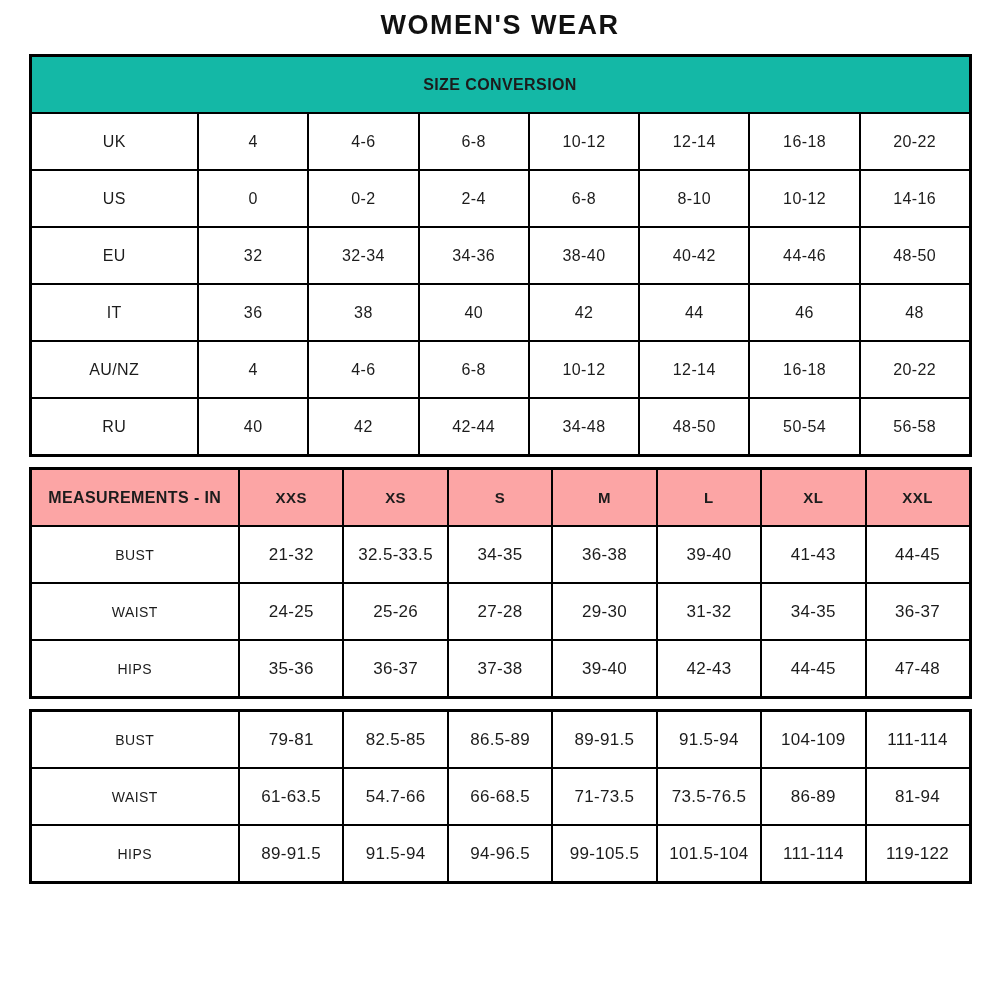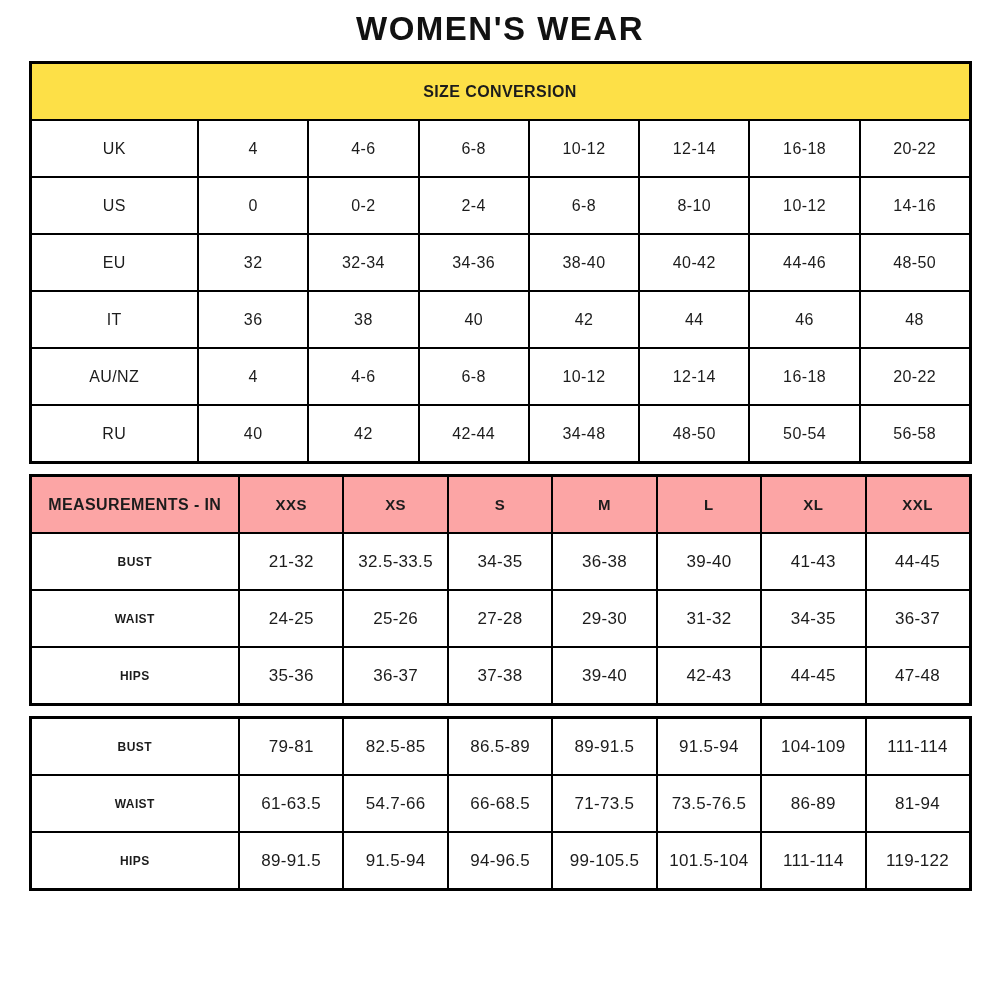--- a/index.html
+++ b/index.html
@@ -10,21 +10,21 @@
     font-family: "Liberation Sans", sans-serif;
     color: #1c1c1c;
   }
   .page {
     width: 943px;
     margin: 0 auto;
     padding-top: 10px;
   }
   .title {
     text-align: center;
-    font-size: 33px;
+    font-size: 27px;
     font-weight: bold;
     letter-spacing: 1.5px;
     margin: 0 0 13px 0;
     color: #111111;
   }
   table.tbl {
     border-collapse: collapse;
     table-layout: fixed;
     width: 943px;
     border: 3px solid #000000;
@@ -34,40 +34,39 @@
     border: 2px solid #000000;
     text-align: center;
     vertical-align: middle;
     height: 55px;
     font-size: 16px;
     letter-spacing: 0.4px;
     padding: 0 2px;
     overflow: hidden;
   }
   td.tbl-title {
-    background: #fde047;
+    background: #14b8a6;
     font-weight: bold;
     font-size: 16px;
     letter-spacing: 0.6px;
   }
   
   table.meas tr.hdr td {
     background: #fca5a5;
     font-weight: bold;
   }
   table.meas tr.hdr td.size-h {
     font-size: 15px;
   }
   table.meas td.value-cell {
     font-size: 17px;
     letter-spacing: 0.3px;
   }
   table.meas td.row-label {
-    font-size: 12px;
-    font-weight: bold;
+    font-size: 14px;
   }
 </style>
 </head>
 <body>
 
 <div class="page">
 
   <h1 class="title">WOMEN'S WEAR</h1>
 
   <table class="tbl conv" id="size-conversion">

